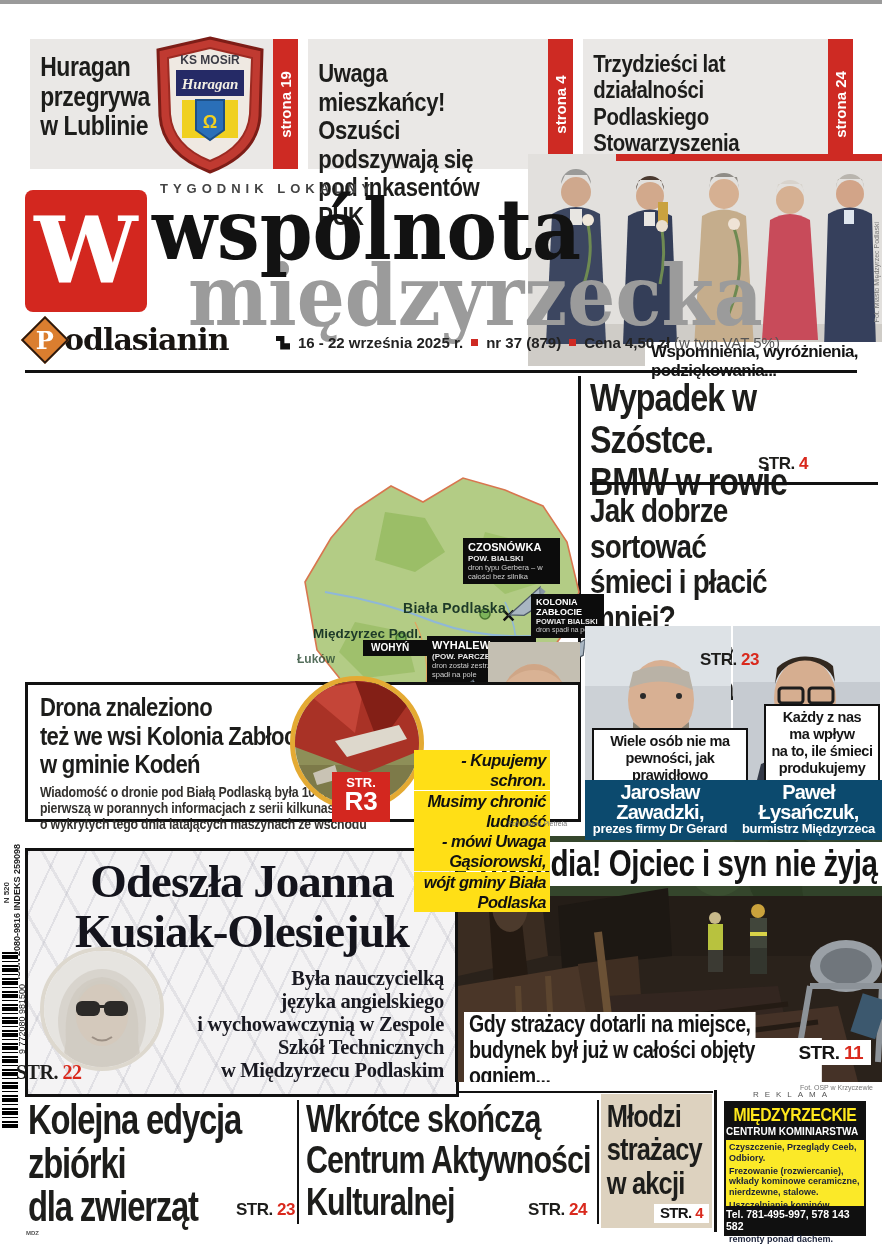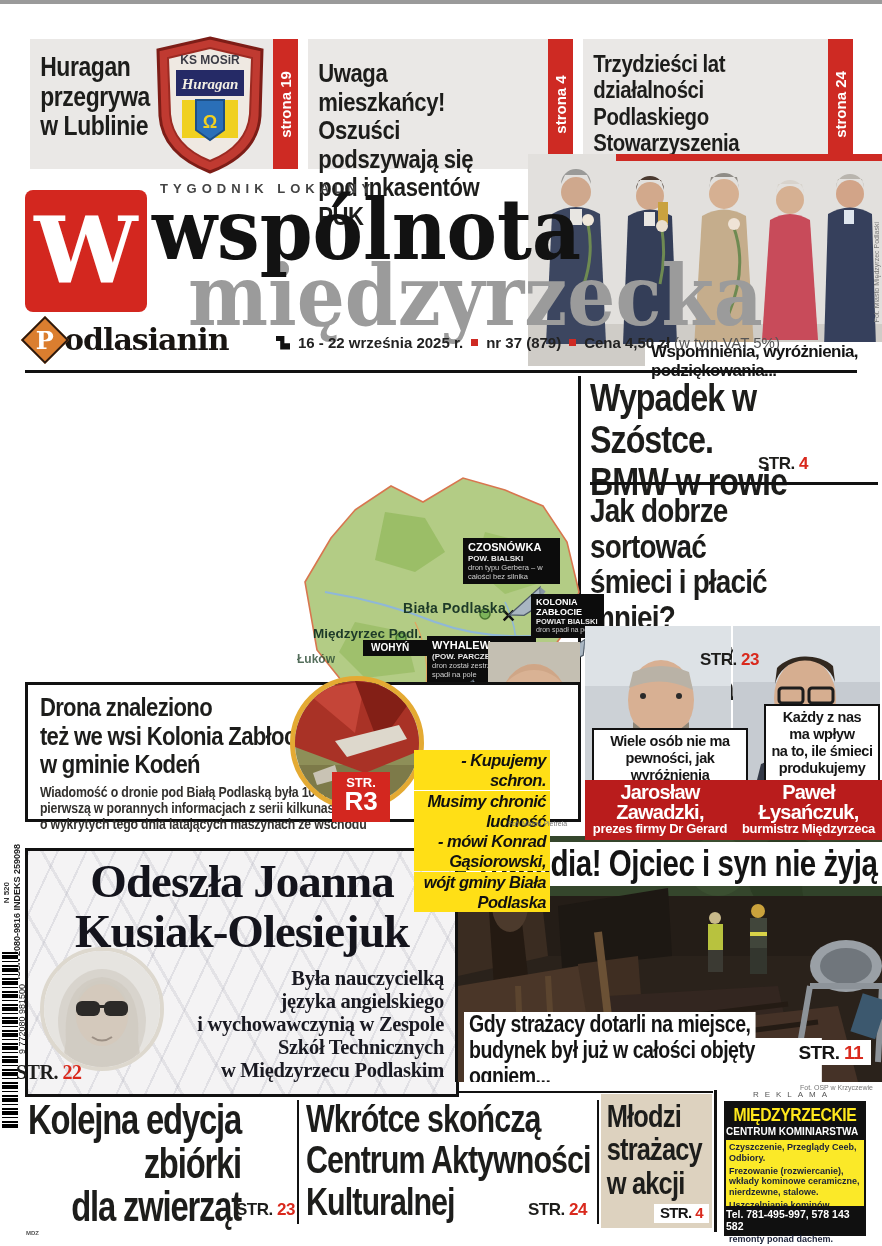--- a/index.html
+++ b/index.html
@@ -22,21 +22,21 @@
   .lserif{font-family:"Liberation Serif",serif;}
   .bigred{color:#de2a1c;font-weight:bold;letter-spacing:-2px;white-space:nowrap;}
   .mapbox{background:#0c0c0c;color:#fff;position:absolute;padding:3px 4px 3px 5px;line-height:1.15;}
   .mapbox .nm{font-weight:bold;font-size:11px;letter-spacing:0;}
   .mapbox .sb{font-weight:bold;font-size:8px;color:#e8e8e8;}
   .mapbox .ds{font-size:7.5px;color:#cfcfcf;line-height:1.2;}
   .ylw{background:#ffdf16;color:#111;font-weight:bold;font-style:italic;
        font-size:16.5px;letter-spacing:-0.5px;padding:0 4px;line-height:1.22;display:inline-block;}
   .bubble{background:#fff;border:2px solid #111;font-weight:bold;font-size:14.5px;
           line-height:1.18;text-align:center;letter-spacing:-0.4px;position:absolute;z-index:5;padding:3px 2px;}
-  .plate{background:#b91c1c;color:#fff;text-align:center;position:absolute;z-index:6;padding:2px 2px 3px;}
+  .plate{background:#0c4a6e;color:#fff;text-align:center;position:absolute;z-index:6;padding:2px 2px 3px;}
   .plate .pn{font-weight:bold;font-size:20px;letter-spacing:-0.8px;line-height:1;display:block;}
   .plate .pr{font-weight:bold;font-size:13px;letter-spacing:-0.3px;line-height:1.15;display:block;}
   .credit{font-size:7px;color:#777;letter-spacing:0;}
   .capbar{background:#fff;color:#141414;font-weight:bold;letter-spacing:-0.6px;
           display:inline-block;padding:0 6px;line-height:1.12;}
   .rule{background:#111;}
   .marble{background:#f4f3f4;
     background-image:repeating-linear-gradient(115deg,rgba(175,175,188,.28) 0 2px,transparent 2px 26px),
                      repeating-linear-gradient(60deg,rgba(150,150,165,.18) 0 3px,transparent 3px 44px);}
   .barcode{background:repeating-linear-gradient(180deg,#000 0 2px,#fff 2px 3px,#000 3px 7px,#fff 7px 9px,#000 9px 10px,#fff 10px 13px);}
@@ -261,21 +261,21 @@
   </div>
 
   <div class="abs" style="left:332px;top:768px;width:58px;height:50px;background:#d3271f;color:#fff;text-align:center;z-index:4;">
     <div class="b" style="font-size:13px;margin-top:3px;">STR.</div>
     <div class="b" style="font-size:26px;line-height:.9;">R3</div>
   </div>
 
   <div class="abs" style="left:414px;top:746px;width:136px;text-align:right;z-index:4;line-height:1.15;">
     <span class="ylw">- Kupujemy schron.</span><br>
     <span class="ylw">Musimy chronić ludność</span><br>
-    <span class="ylw">- mówi Konrad Gąsiorowski,</span><br>
+    <span class="ylw">- mówi Uwaga Gąsiorowski,</span><br>
     <span class="ylw">wójt gminy Biała Podlaska</span>
   </div>
   <div class="abs credit" style="left:508px;top:816px;z-index:4;">Fot. Marek Pietrela</div>
 
   <div class="abs rule" style="left:578px;top:372px;width:3px;height:446px;"></div>
 
   <div class="abs" style="left:590px;top:374px;">
     <div class="tline sx85" style="font-size:38px;letter-spacing:-1.2px;">
       <div>Wypadek w Szóstce.</div>
       <div>BMW w rowie</div>
@@ -322,21 +322,21 @@
       <path d="M42 58 a31 30 0 0 1 60 -2 l-2 -16 a34 24 0 0 0 -56 2 Z" fill="#32281f"></path>
       <rect x="46" y="62" width="24" height="15" rx="3" fill="none" stroke="#1d1d1d" stroke-width="3"></rect>
       <rect x="76" y="62" width="24" height="15" rx="3" fill="none" stroke="#1d1d1d" stroke-width="3"></rect>
       <path d="M16 186 L28 138 q44 -20 88 0 l12 48 Z" fill="#333947"></path>
       <rect x="62" y="134" width="18" height="28" fill="#e9e7e3"></rect>
     </svg>
   </div>
 
   <div class="bubble" style="left:592px;top:724px;width:148px;">
     <div>Wiele osób nie ma</div>
-    <div>pewności, jak wyróżnienia</div>
+    <div>pewności, jak prawidłowo</div>
     <div>segregować</div>
   </div>
   <div class="bubble" style="left:764px;top:700px;width:108px;">
     <div>Każdy z nas</div>
     <div>ma wpływ</div>
     <div>na to, ile śmieci</div>
     <div>produkujemy</div>
   </div>
 
   <div class="plate" style="left:585px;top:776px;width:146px;">
@@ -434,21 +434,21 @@
     </div>
     <div class="abs capbar strline" style="right:14px;top:204px;font-size:19px;padding:2px 8px;">
       <span>STR.</span>
       <span class="n">11</span>
     </div>
   </div>
   <div class="abs credit" style="left:800px;top:1080px;">Fot. OSP w Krzyczewie</div>
 
   <div class="abs rule" style="left:25px;top:1087px;width:688px;height:2px;"></div>
 
-  <div class="abs" style="left:28px;top:1094px;text-align:right;">
+  <div class="abs" style="left:28px;top:1094px;">
     <div class="tline sx78" style="font-size:42px;letter-spacing:-1.5px;line-height:1.04;">
       <div>Kolejna edycja</div>
       <div>zbiórki</div>
       <div>dla zwierząt</div>
     </div>
   </div>
   <div class="abs strline" style="left:236px;top:1196px;">
     <span>STR.</span>
     <span class="n">23</span>
   </div>

